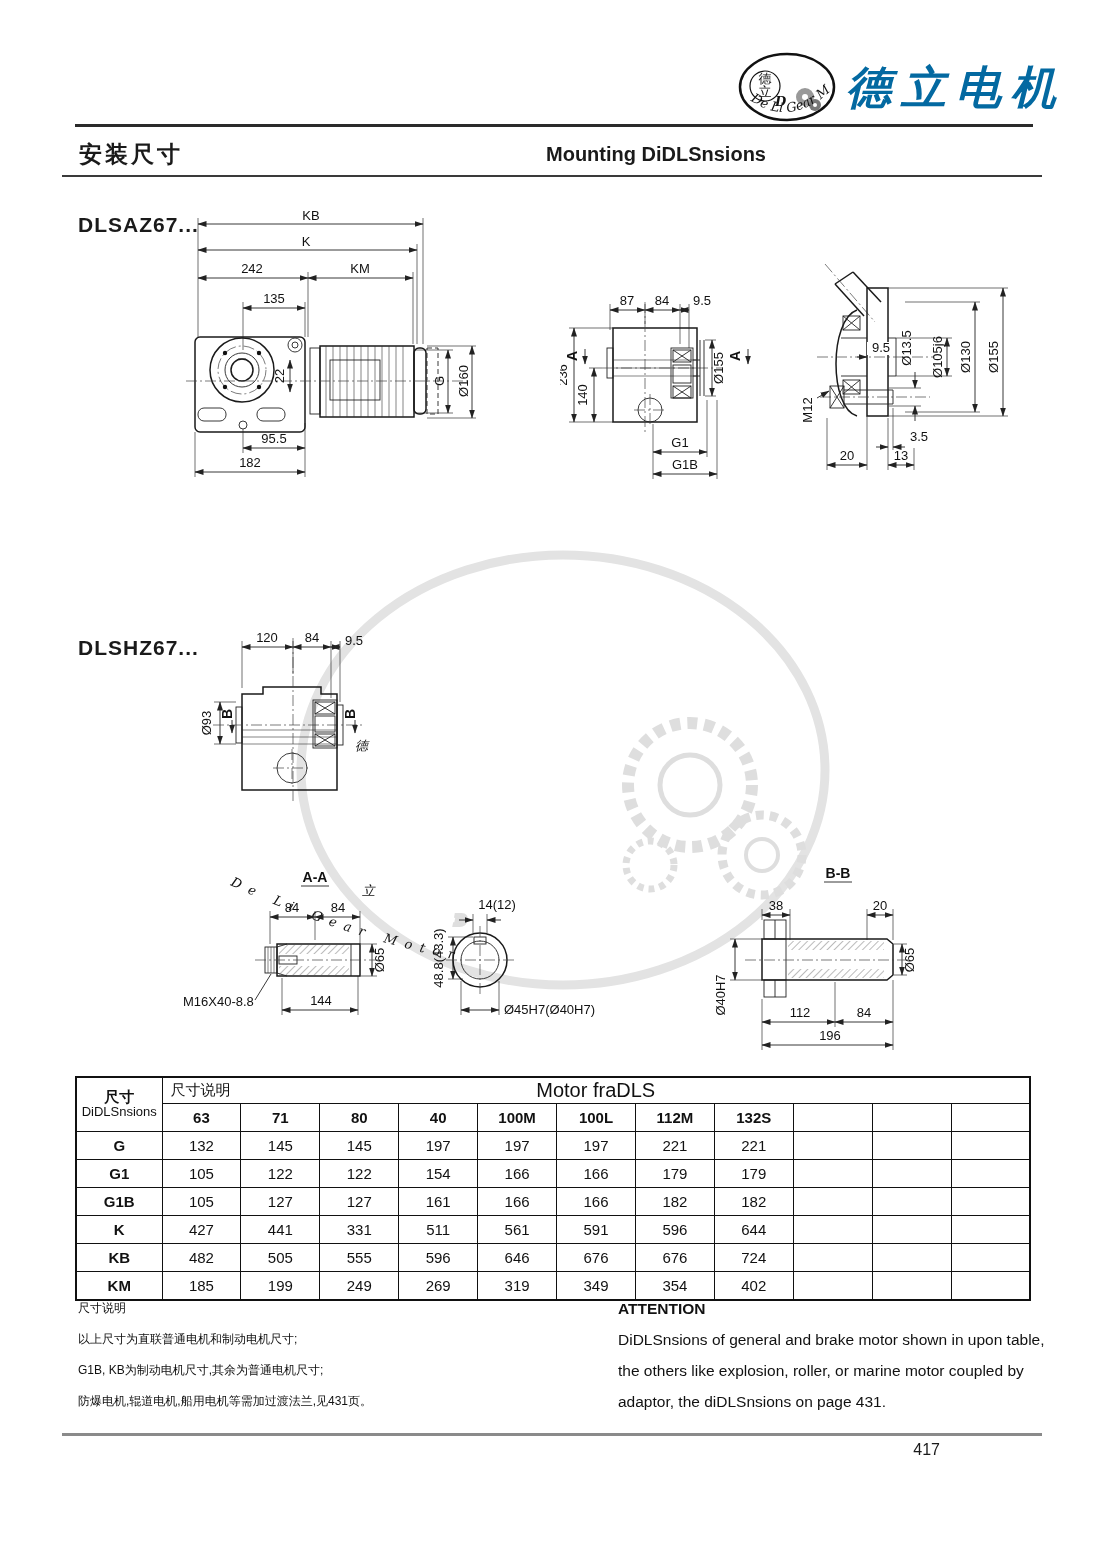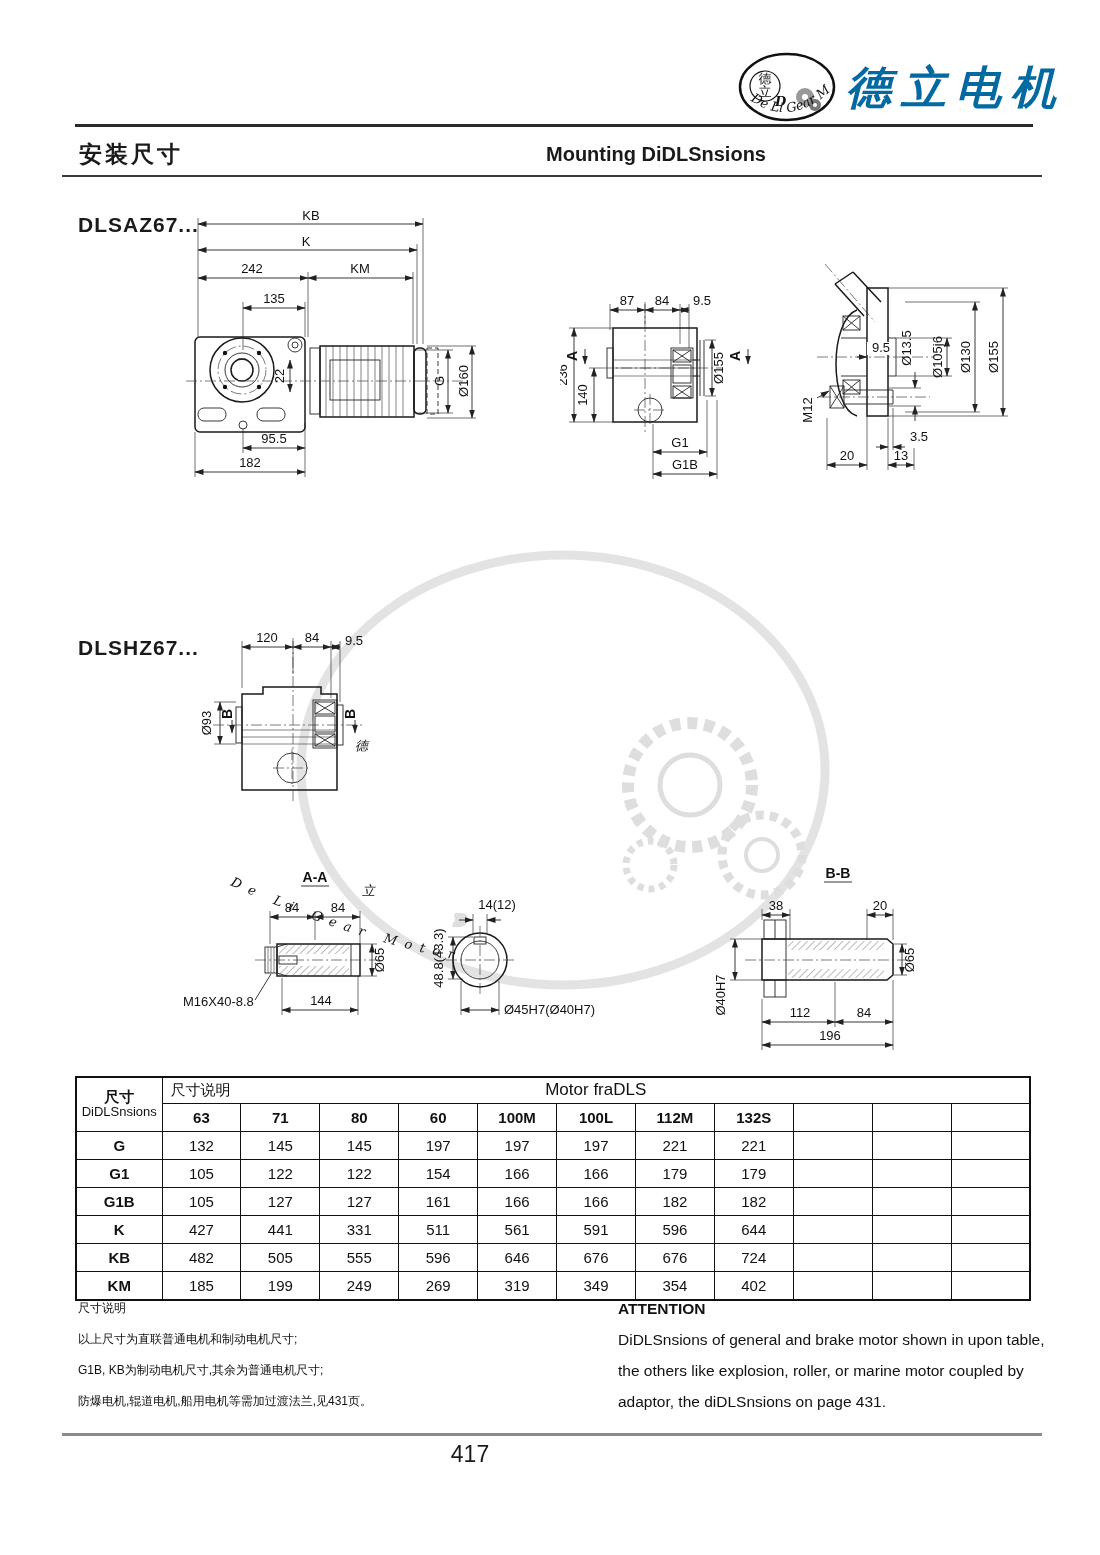--- a/index.html
+++ b/index.html
@@ -21,27 +21,27 @@
             table-layout:fixed;border:2px solid #111;}
   #dimtable th,#dimtable td{border:1px solid #111;text-align:center;padding:0;
             font-size:15px;color:#111;overflow:hidden;}
   #dimtable .h1{height:26px;}
   #dimtable .h2{height:28px;}
   #dimtable .dr td,#dimtable .dr th{height:27px;}
   .corner{font-size:15px;line-height:1.1;}
   .corner .en{font-size:13px;font-weight:normal;}
   .groupcell{position:relative;font-weight:normal;}
   .group-cn{position:absolute;left:8px;top:3px;font-size:15px;}
-  .group-en{font-size:17px;}
+  .group-en{font-size:20px;}
   .rowlab{font-weight:bold;}
   
   .note{font-size:12px;color:#111;}
   .note-en{font-size:15.5px;}
   .note-b{font-weight:bold;}
-  .pageno{left:0;top:1441px;width:940px;text-align:center;font-size:23px;}
+  .pageno{left:0;top:1441px;width:940px;text-align:right;font-size:16px;}
   
   .out{stroke:#1a1a1a;stroke-width:1.5;fill:none;}
   .thin{stroke:#222;stroke-width:0.9;fill:none;}
   .dim{stroke:#222;stroke-width:0.9;fill:none;}
   .ext{stroke:#333;stroke-width:0.7;fill:none;}
   .cl{stroke:#444;stroke-width:0.7;fill:none;stroke-dasharray:11 3 2 3;}
   .dsh{stroke:#222;stroke-width:0.9;fill:none;stroke-dasharray:5 3;}
   .fin{stroke:#333;stroke-width:0.6;fill:none;}
   svg text{font-family:"Liberation Sans","DejaVu Sans",sans-serif;font-size:13px;fill:#111;}
   svg .lab14{font-size:14px;font-weight:bold;}
@@ -522,21 +522,21 @@
       </th>
       <th colspan="11" class="groupcell">
         <span class="group-cn">尺寸说明</span>
         <span class="group-en">Motor fraDLS</span>
       </th>
     </tr>
     <tr class="h2">
       <th>63</th>
       <th>71</th>
       <th>80</th>
-      <th>60</th>
+      <th>40</th>
       <th>100M</th>
       <th>100L</th>
       <th>112M</th>
       <th>132S</th>
       <th></th>
       <th></th>
       <th></th>
     </tr>
     <tr class="dr">
       <th class="rowlab">G</th>

